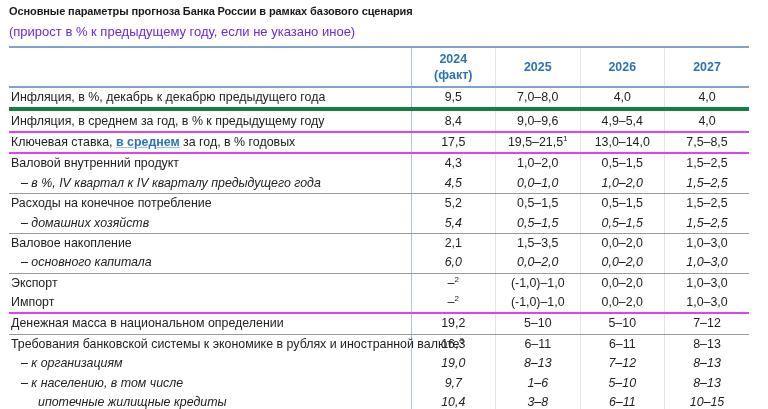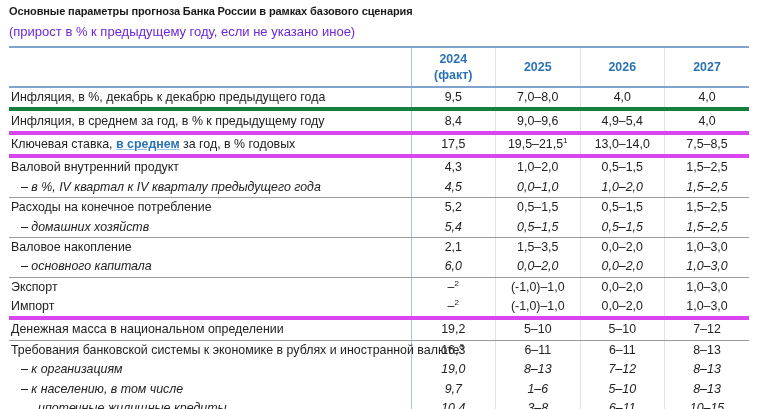--- a/index.html
+++ b/index.html
@@ -16,21 +16,21 @@
   td { height: 19.4px; padding: 0; line-height: 19px; white-space: nowrap; }
   td.label { padding-left: 2px; border-right: 1px solid #a9c2de; }
   td.val { text-align: center; border-right: 1px solid #e3e3e3; }
   td.val:last-child { border-right: none; }
   tr.sub td.label { padding-left: 12px; font-style: italic; }
   tr.sub td.val { font-style: italic; }
   tr.sub2 td.label { padding-left: 29px; font-style: italic; }
   tr.sub2 td.val { font-style: italic; }
   tr.b-gray td { border-bottom: 1px solid #9b9b9b; }
   tr.b-light td { border-bottom: 4px solid #15803d; }
-  tr.b-blue td { border-bottom: 4px solid #d946ef; }
+  tr.b-blue td { border-bottom: 2px solid #d946ef; }
   .link { color: #2b73b5; font-weight: bold; text-decoration: underline; text-decoration-color: #9cc1e3; }
   sup { font-size: 8px; vertical-align: 5px; line-height: 0; }
 </style>
 </head>
 <body>
 
 <div class="title">Основные параметры прогноза Банка России в рамках базового сценария</div>
 <div class="subtitle">(прирост в % к предыдущему году, если не указано иное)</div>
 
 <table>

